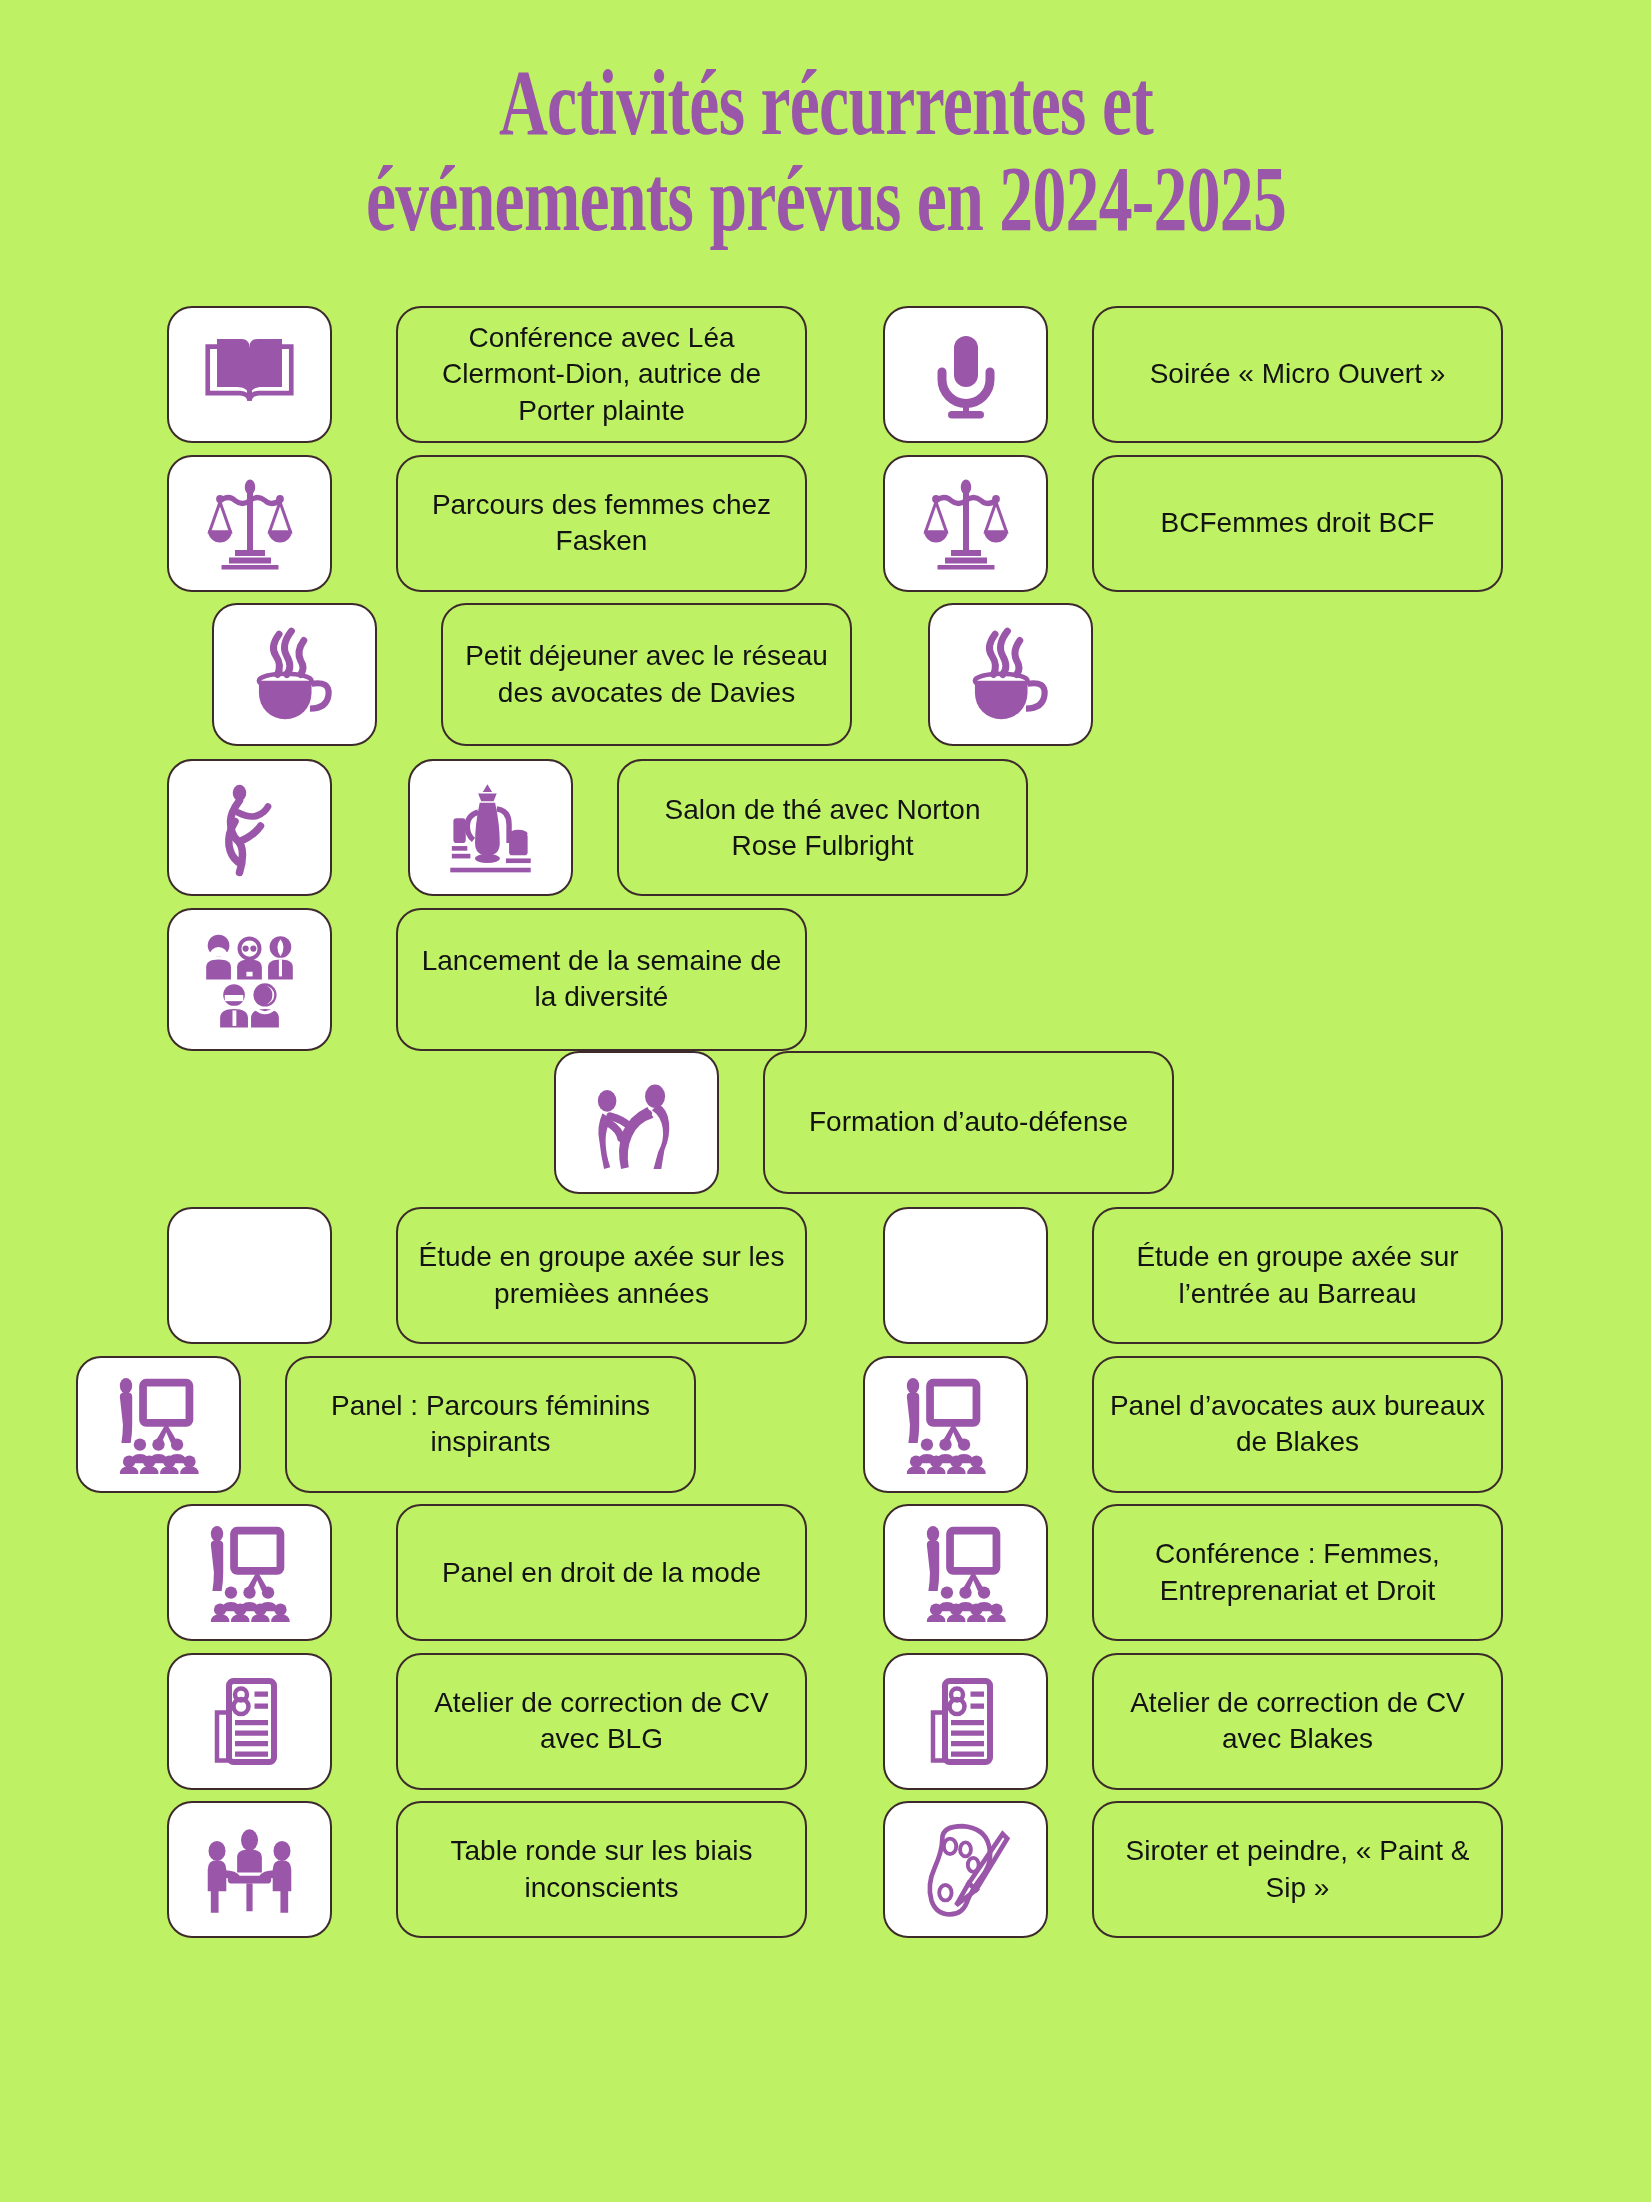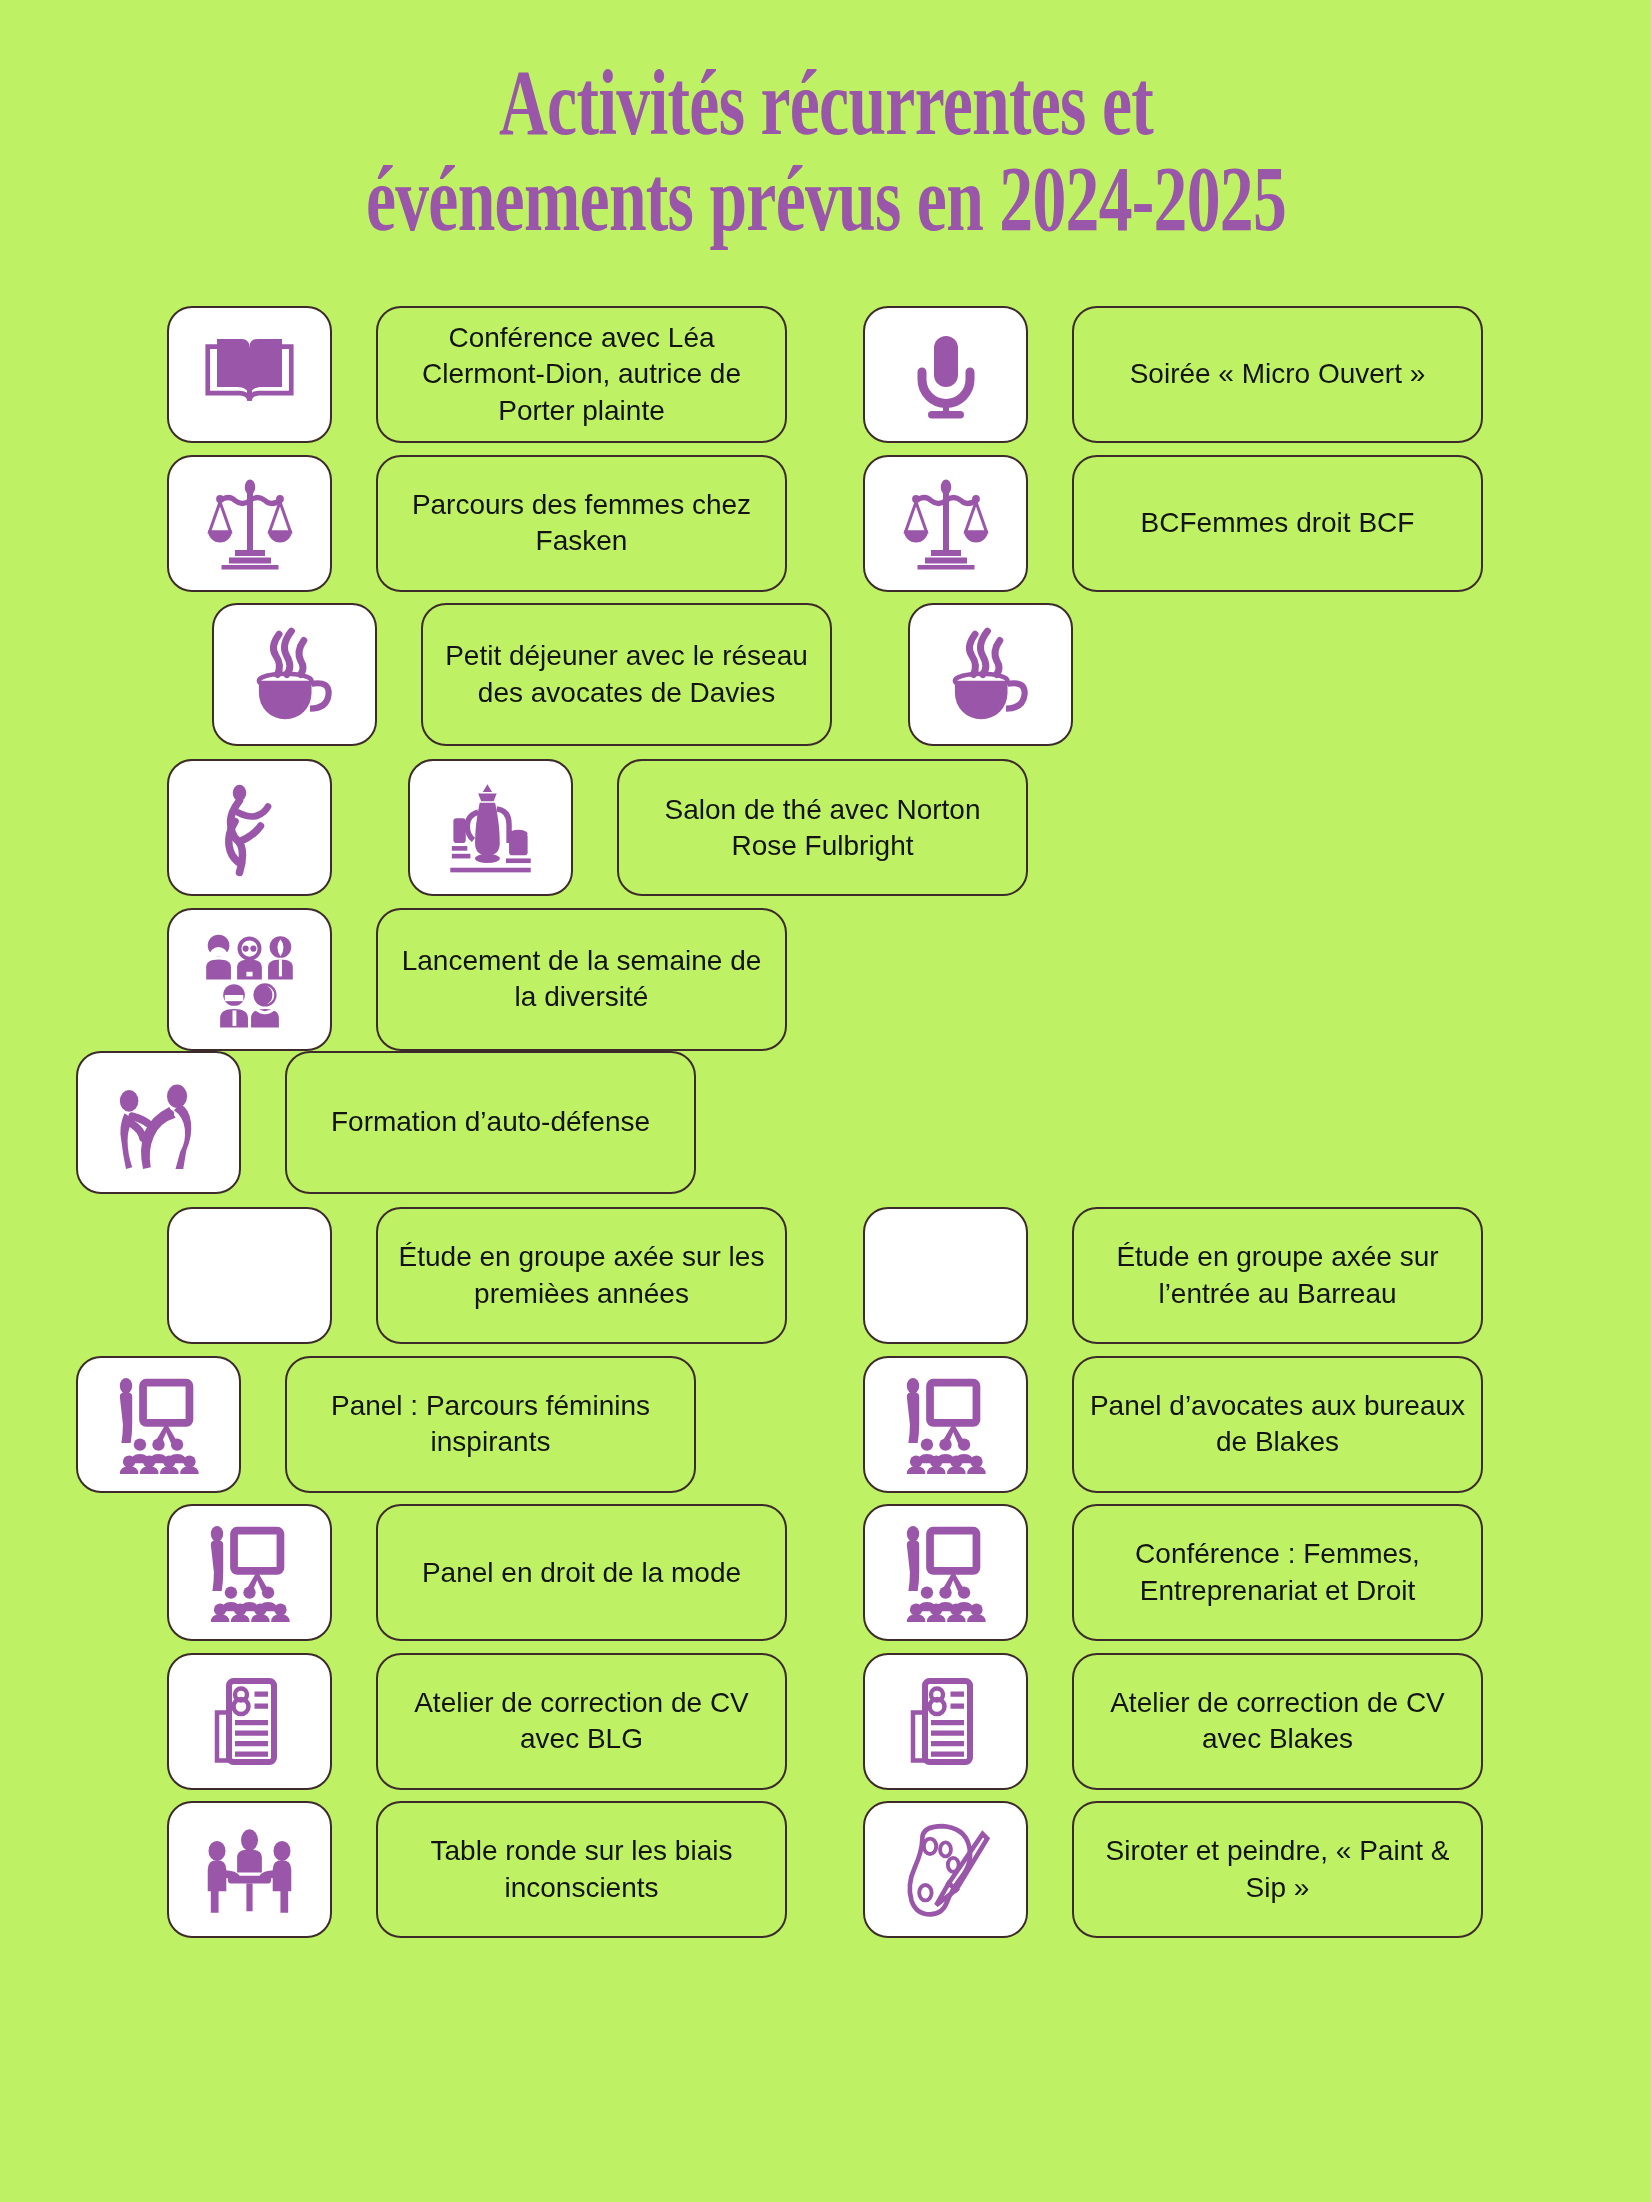--- a/index.html
+++ b/index.html
@@ -40,22 +40,22 @@
   .row {
     display: flex;
     width: 1652px;
     margin-bottom: 11.5px;
     align-items: stretch;
   }
   .col {
     display: flex;
     align-items: stretch;
   }
-  .col.left  { margin-left: 167px; }
-  .col.right { margin-left: 76px; }
+  .col.left  { margin-left: 167px; gap: 20px; }
+  .col.right { margin-left: 76px; justify-content: center; }
 
   .icon-box {
     width: 165px;
     background: #ffffff;
     border: 2.9px solid #3d2b2b;
     border-radius: 25px;
     display: flex;
     align-items: center;
     justify-content: center;
     flex: 0 0 165px;

